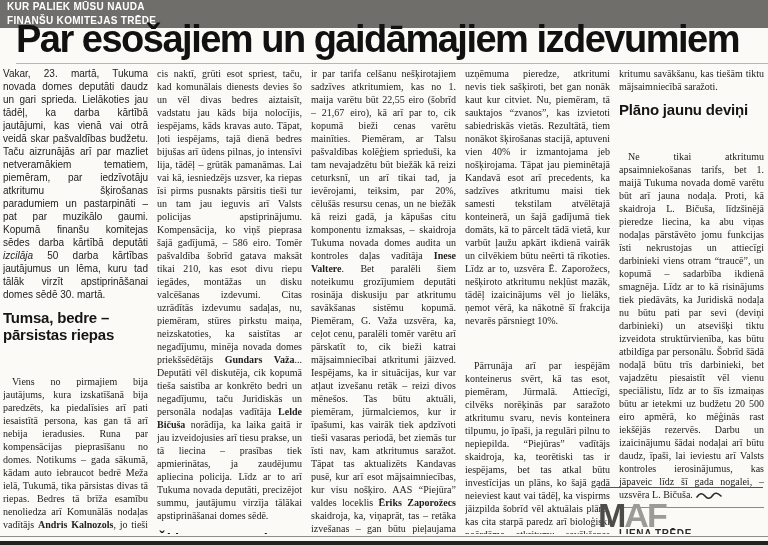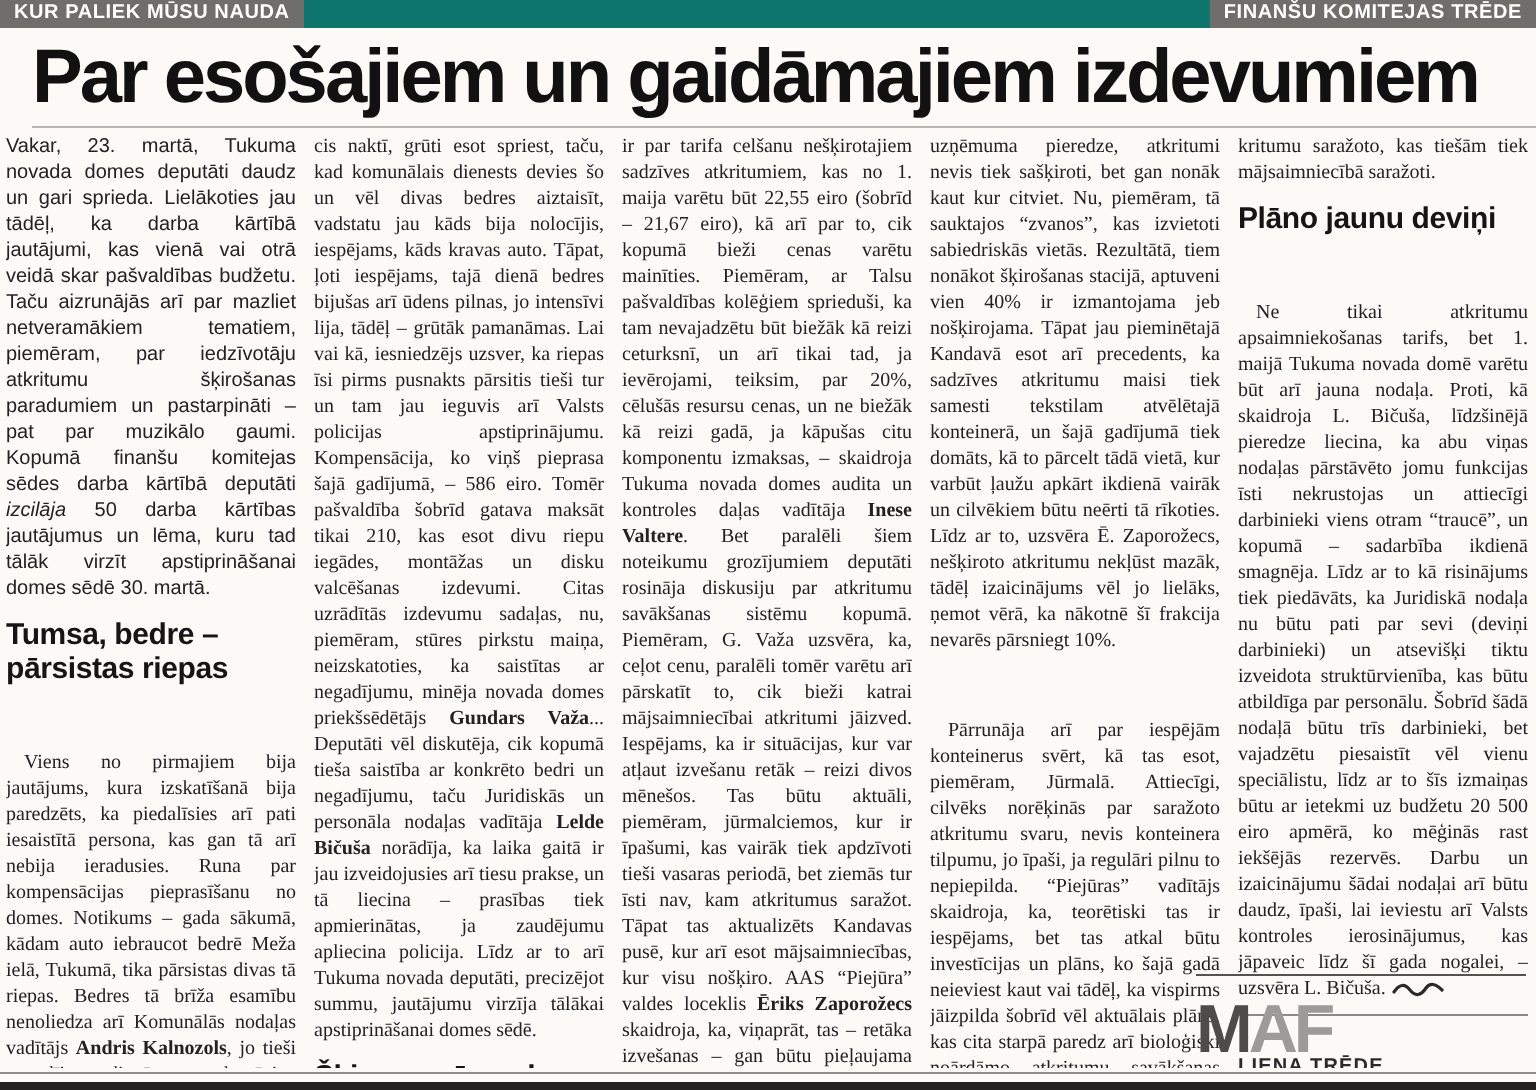--- a/index.html
+++ b/index.html
@@ -5,21 +5,21 @@
   html,body{margin:0;padding:0;}
   body{
     width:768px;height:545px;overflow:hidden;
     background:#fbfaf6;color:#1c1c1c;
     font-family:"Liberation Serif", serif;
     position:relative;
   }
   
   .kicker{
     position:absolute;top:0;left:0;width:768px;height:14px;
-    background:#0f766e;display:flex;justify-content:space-between;align-items:stretch;
+    background:#0f766e;display:flex;justify-content:space-between;align-items:stretch;flex-direction:column;
   }
   .kicker .seg{
     background:#6f6e6b;color:#fff;
     font-family:"Liberation Sans", sans-serif;font-weight:700;font-size:10px;
     line-height:14px;padding:0 7px;letter-spacing:.3px;white-space:nowrap;
   }
   
   .headline{
     position:absolute;top:17px;left:16px;width:764px;height:46px;
     font-family:"Liberation Sans", sans-serif;font-weight:700;
@@ -113,21 +113,21 @@
     <p>ir par tarifa celšanu nešķirotajiem sadzīves atkritumiem, kas no 1. maija varētu būt 22,55 eiro (šobrīd – 21,67 eiro), kā arī par to, cik kopumā bieži cenas varētu mainīties. Piemēram, ar Talsu pašvaldības kolēģiem sprieduši, ka tam nevajadzētu būt biežāk kā reizi ceturksnī, un arī tikai tad, ja ievērojami, teiksim, par 20%, cēlušās resursu cenas, un ne biežāk kā reizi gadā, ja kāpušas citu komponentu izmaksas, – skaidroja Tukuma novada domes audita un kontroles daļas vadītāja <b>Inese Valtere</b>. Bet paralēli šiem noteikumu grozījumiem deputāti rosināja diskusiju par atkritumu savākšanas sistēmu kopumā. Piemēram, G. Važa uzsvēra, ka, ceļot cenu, paralēli tomēr varētu arī pārskatīt to, cik bieži katrai mājsaimniecībai atkritumi jāizved. Iespējams, ka ir situācijas, kur var atļaut izvešanu retāk – reizi divos mēnešos. Tas būtu aktuāli, piemēram, jūrmalciemos, kur ir īpašumi, kas vairāk tiek apdzīvoti tieši vasaras periodā, bet ziemās tur īsti nav, kam atkritumus saražot. Tāpat tas aktualizēts Kandavas pusē, kur arī esot mājsaimniecības, kur visu nošķiro. AAS “Piejūra” valdes loceklis <b>Ēriks Zaporožecs</b> skaidroja, ka, viņaprāt, tas – retāka izvešanas – gan būtu pieļaujama tikai tajos gadījumos, ja mājsaimniecībā ir šie papildu šķirojamo atkritumu konteineri (tiem var pieteikties Tukumā, un tie ir bez maksas). Pretējā gadījumā, kā liecina</p>
   </div>
 
   <div class="col">
     <p>uzņēmuma pieredze, atkritumi nevis tiek sašķiroti, bet gan nonāk kaut kur citviet. Nu, piemēram, tā sauktajos “zvanos”, kas izvietoti sabiedriskās vietās. Rezultātā, tiem nonākot šķirošanas stacijā, aptuveni vien 40% ir izmantojama jeb nošķirojama. Tāpat jau pieminētajā Kandavā esot arī precedents, ka sadzīves atkritumu maisi tiek samesti tekstilam atvēlētajā konteinerā, un šajā gadījumā tiek domāts, kā to pārcelt tādā vietā, kur varbūt ļaužu apkārt ikdienā vairāk un cilvēkiem būtu neērti tā rīkoties. Līdz ar to, uzsvēra Ē. Zaporožecs, nešķiroto atkritumu nekļūst mazāk, tādēļ izaicinājums vēl jo lielāks, ņemot vērā, ka nākotnē šī frakcija nevarēs pārsniegt 10%.</p>
     <p class="indent">Pārrunāja arī par iespējām konteinerus svērt, kā tas esot, piemēram, Jūrmalā. Attiecīgi, cilvēks norēķinās par saražoto atkritumu svaru, nevis konteinera tilpumu, jo īpaši, ja regulāri pilnu to nepiepilda. “Piejūras” vadītājs skaidroja, ka, teorētiski tas ir iespējams, bet tas atkal būtu investīcijas un plāns, ko šajā gadā neieviest kaut vai tādēļ, ka vispirms jāizpilda šobrīd vēl aktuālais plāns, kas cita starpā paredz arī bioloģiski noārdāmo atkritumu savākšanas sistēmas ieviešanu jau no 2024. gada.</p>
 
   </div>
 
   <div class="col">
-    <p>kritumu saražoto, kas tiešām tiek mājsaimniecībā saražoti.</p>
+    <p>kritumu savākšanu, kas tiešām tiktu mājsaimniecībā saražoti.</p>
     <h2>Plāno jaunu deviņi</h2>
     <p class="indent"><span>Ne tikai atkritumu apsaimniekošanas tarifs, bet 1. maijā Tukuma novada domē varētu būt arī jauna nodaļa. Proti, kā skaidroja L. Bičuša, līdzšinējā pieredze liecina, ka abu viņas nodaļas pārstāvēto jomu funkcijas īsti nekrustojas un attiecīgi darbinieki viens otram “traucē”, un kopumā – sadarbība ikdienā smagnēja. Līdz ar to kā risinājums tiek piedāvāts, ka Juridiskā nodaļa nu būtu pati par sevi (deviņi darbinieki) un atsevišķi tiktu izveidota struktūrvienība, kas būtu atbildīga par personālu. Šobrīd šādā nodaļā būtu trīs darbinieki, bet vajadzētu piesaistīt vēl vienu speciālistu, līdz ar to šīs izmaiņas būtu ar ietekmi uz budžetu 20 500 eiro apmērā, ko mēģinās rast iekšējās rezervēs. Darbu un izaicinājumu šādai nodaļai arī būtu daudz, īpaši, lai ieviestu arī Valsts kontroles ierosinājumus, kas jāpaveic līdz šī gada nogalei, – uzsvēra L. Bičuša.</span><svg class="squiggle" width="26" height="8" viewBox="0 0 26 8">
           <path d="M1 5 q4 -6 8 -1 q4 5 8 -1 q3 -4 8 1" fill="none" stroke="#2a2a2a" stroke-width="1.6" stroke-linecap="round"></path>
         </svg></p>
     <div class="byline">LIENA TRĒDE</div>
   </div>
 
 </div>
 
 <div class="footer">

